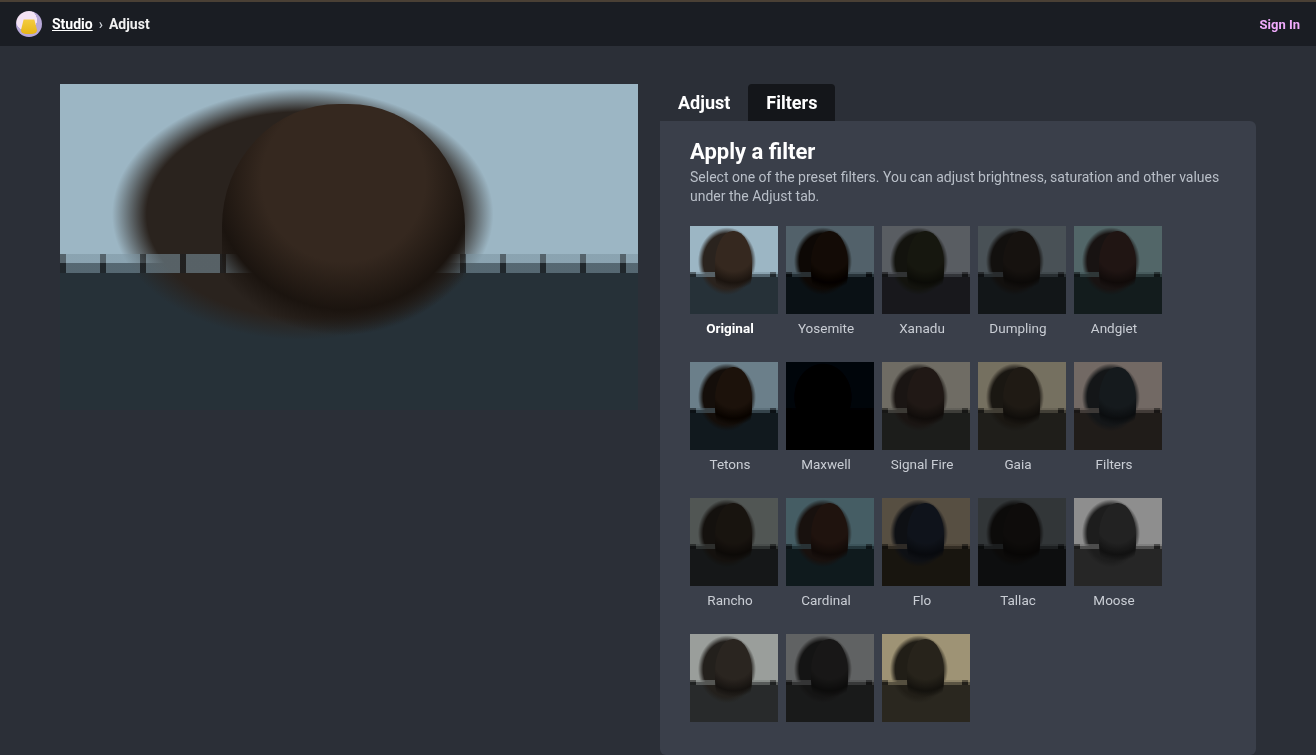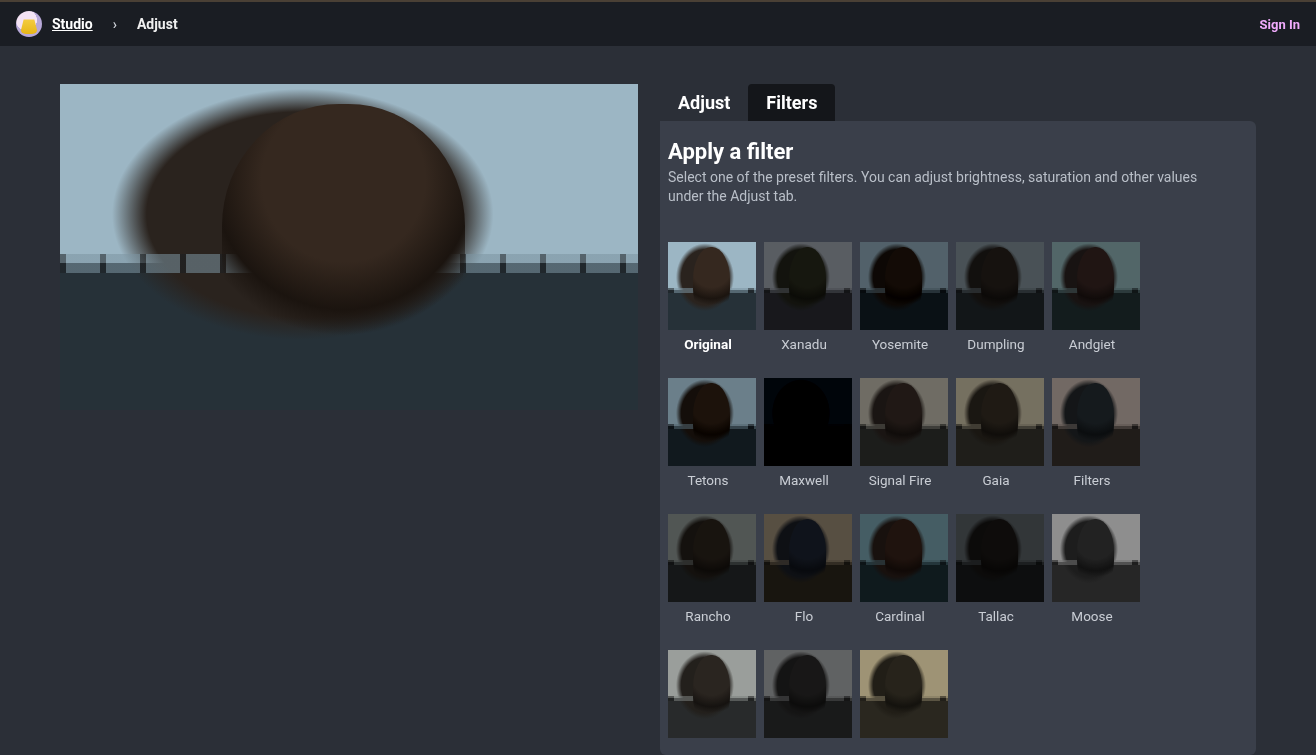--- a/index.html
+++ b/index.html
@@ -24,21 +24,21 @@
     width: 26px; height: 26px; border-radius: 50%;
     background: radial-gradient(circle at 40% 35%, #f4e3f4 0 45%, #b7a8d8 46% 100%);
     position: relative;
   }
   .avatar::after{
     content:""; position:absolute; inset:5px 4px 3px 4px;
     background: linear-gradient(#f6d14a,#e7b618);
     border-radius: 3px 3px 6px 6px;
     clip-path: polygon(20% 20%, 80% 20%, 100% 100%, 0 100%);
   }
-  .crumbs { display:flex; align-items:flex-start; gap:20px; font-size:14px; font-weight:700; }
+  .crumbs { display:flex; align-items:flex-start; gap:6px; font-size:14px; font-weight:700; }
   .crumbs a { color:#fff; text-decoration: underline; cursor:pointer; }
   .crumbs .sep { color:#cfd3da; font-weight:600; }
   .crumbs .current { color:#f0f0f0; font-weight:700; }
   .signin { color:#f0abfc; font-size:13px; font-weight:700; cursor:pointer; }
 
   .workspace {
     display:flex;
     padding: 38px 60px 0 60px;
     gap: 22px;
     height: calc(100% - 46px);
@@ -75,26 +75,26 @@
     padding: 8px 18px;
     font-size:18px; font-weight:700;
     color:#fff; cursor:pointer;
     border-radius:4px 4px 0 0;
   }
   .tab.active { background:#14161a; }
 
   .panel {
     background:#3a3f4a;
     border-radius:0 6px 6px 6px;
-    padding: 18px 22px 22px 8px;
+    padding: 18px 22px 22px 30px;
     overflow:auto;
     height: 100%;
   }
   .panel h2 { font-size:22px; font-weight:700; color:#fff; margin-bottom:4px;}
-  .panel p.desc { font-size:14px; color:#b9bfc8; line-height:1.35; max-width:560px; margin-bottom:36px;}
+  .panel p.desc { font-size:14px; color:#b9bfc8; line-height:1.35; max-width:560px; margin-bottom:20px;}
 
   .grid {
     display:grid;
     grid-template-columns: repeat(5, 88px);
     gap: 26px 8px;
   }
   .filter-item { width:80px; cursor:pointer; }
   .filter-item .thumb {
     width:88px; height:88px; position:relative; overflow:hidden;
     background:#000;
@@ -157,32 +157,32 @@
       <h2>Apply a filter</h2>
       <p class="desc">Select one of the preset filters. You can adjust brightness, saturation and other values under the Adjust tab.</p>
       <div class="grid" id="filter-grid">
           <div class="filter-item selected">
             <div class="thumb f-original">
               <div class="thumb-base"></div>
             </div>
             <div class="label">Original</div>
           </div>
           <div class="filter-item">
+            <div class="thumb f-yosemite">
+              <div class="thumb-base"></div>
+            </div>
+            <div class="label">Yosemite</div>
+          </div>
+          <div class="filter-item">
             <div class="thumb f-xanadu">
               <div class="thumb-base"></div>
             </div>
             <div class="label">Xanadu</div>
           </div>
           <div class="filter-item">
-            <div class="thumb f-yosemite">
-              <div class="thumb-base"></div>
-            </div>
-            <div class="label">Yosemite</div>
-          </div>
-          <div class="filter-item">
             <div class="thumb f-hockaday">
               <div class="thumb-base"></div>
             </div>
             <div class="label">Dumpling</div>
           </div>
           <div class="filter-item">
             <div class="thumb f-andgiet">
               <div class="thumb-base"></div>
             </div>
             <div class="label">Andgiet</div>
@@ -217,30 +217,30 @@
             </div>
             <div class="label">Filters</div>
           </div>
           <div class="filter-item">
             <div class="thumb f-rancho">
               <div class="thumb-base"></div>
             </div>
             <div class="label">Rancho</div>
           </div>
           <div class="filter-item">
+            <div class="thumb f-cardinal">
+              <div class="thumb-base"></div>
+            </div>
+            <div class="label">Cardinal</div>
+          </div>
+          <div class="filter-item">
             <div class="thumb f-flo">
               <div class="thumb-base"></div>
             </div>
             <div class="label">Flo</div>
-          </div>
-          <div class="filter-item">
-            <div class="thumb f-cardinal">
-              <div class="thumb-base"></div>
-            </div>
-            <div class="label">Cardinal</div>
           </div>
           <div class="filter-item">
             <div class="thumb f-tallac">
               <div class="thumb-base"></div>
             </div>
             <div class="label">Tallac</div>
           </div>
           <div class="filter-item">
             <div class="thumb f-moose">
               <div class="thumb-base"></div>

